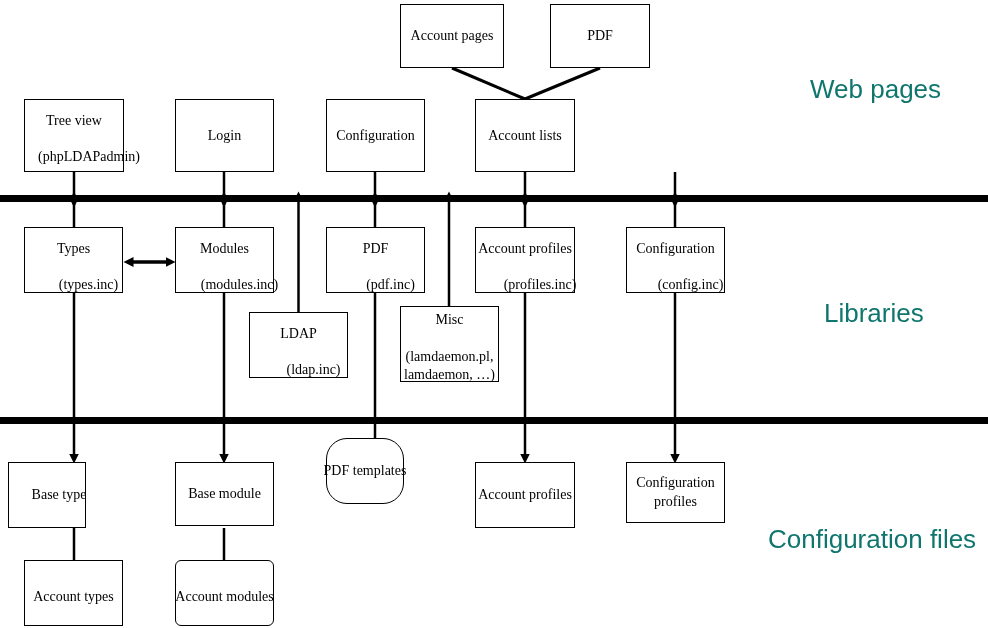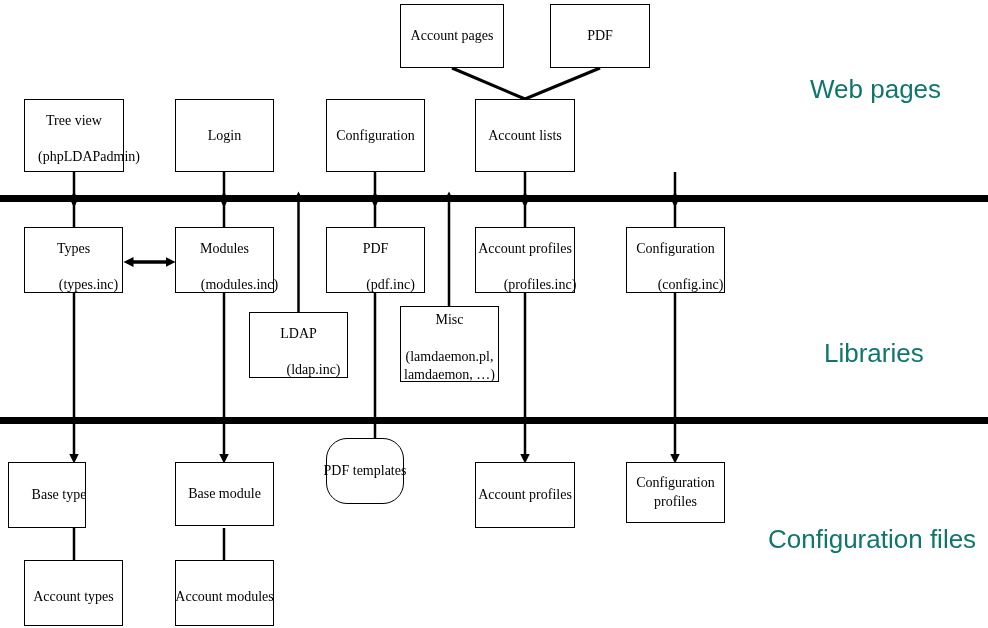--- a/index.html
+++ b/index.html
@@ -275,29 +275,29 @@
 
   <div class="node stack" style="left:626px; top:462px; width:99px; height:61px;">
     <span class="line">Configuration</span>
     <span class="line">profiles</span>
   </div>
 
   <div class="node toptext" style="left:24px; top:560px; width:99px; height:66px;">
     <span class="line">Account types</span>
   </div>
 
-  <div class="node toptext" style="left:175px; top:560px; width:99px; height:66px;">
+  <div class="node toptext" style="left:175px; top:560px; width:99px; height:66px;border-radius:6px;">
     <span class="line">Account modules</span>
   </div>
 
   <div class="section-label" style="left:810px; top:74px;">
     <span>Web pages</span>
   </div>
 
-  <div class="section-label" style="left:824px; top:298px;margin-top:40px;">
+  <div class="section-label" style="left:824px; top:298px;">
     <span>Libraries</span>
   </div>
 
   <div class="section-label" style="left:768px; top:524px;">
     <span>Configuration files</span>
   </div>
 
 </div>
 
 </body></html>

